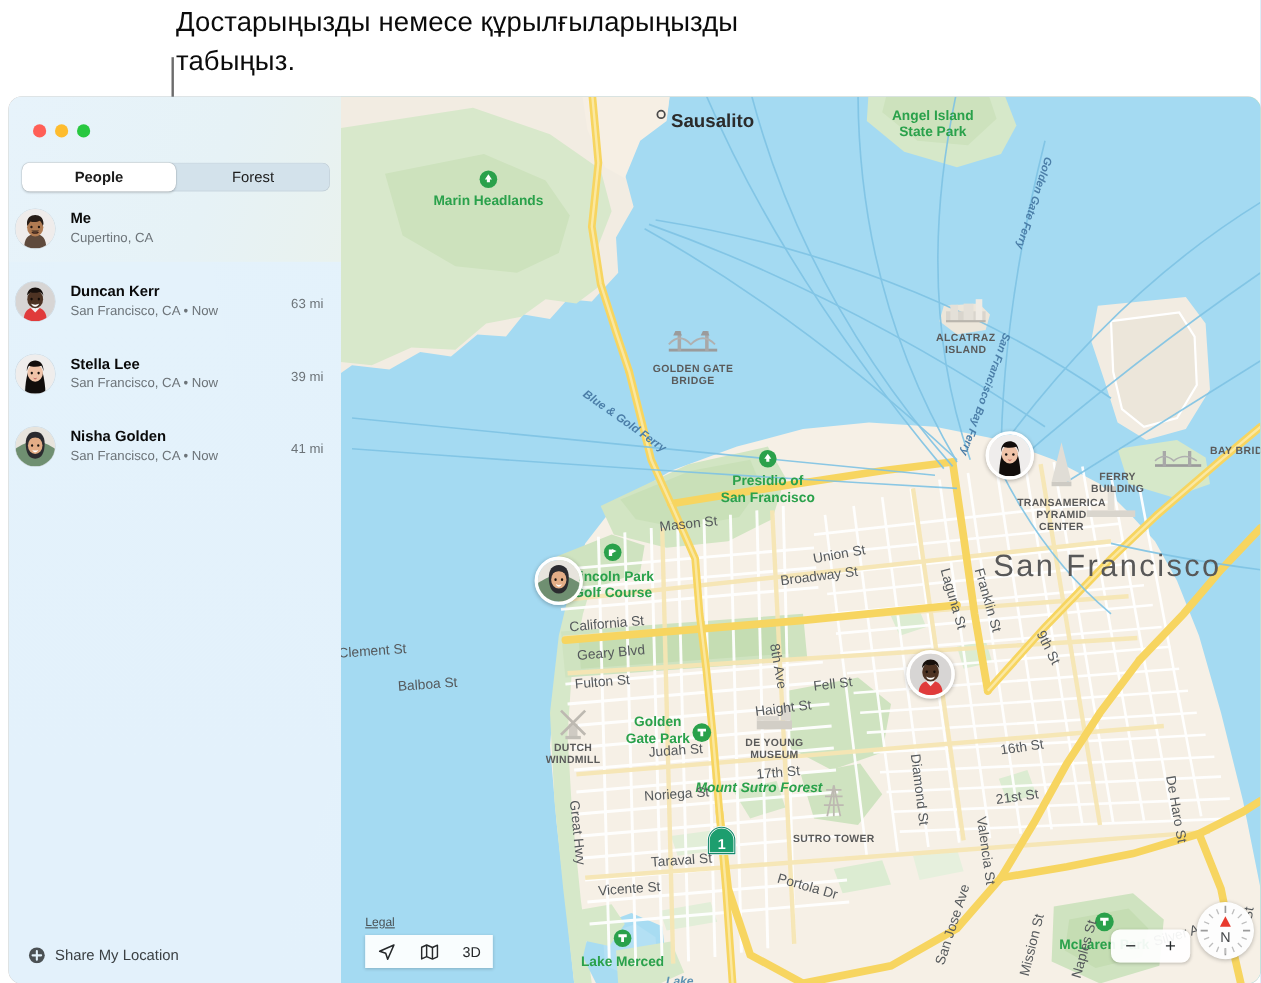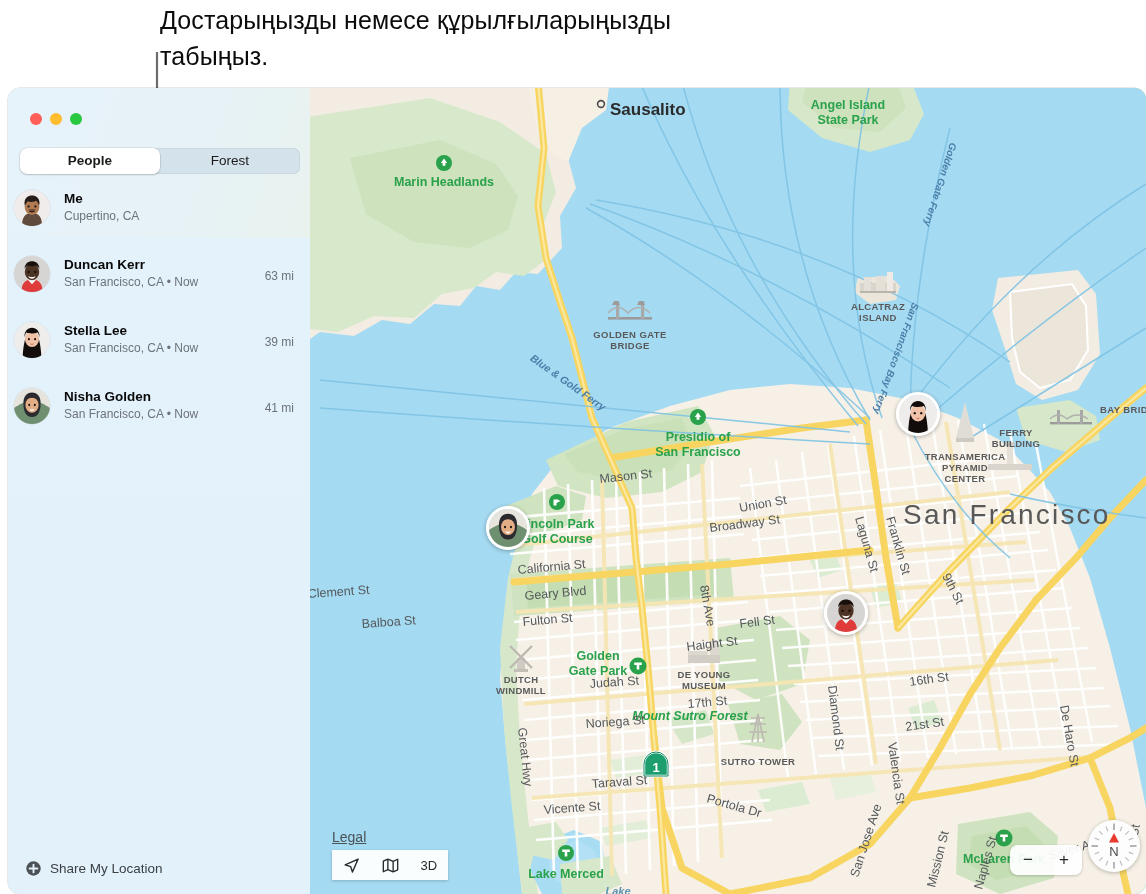--- a/index.html
+++ b/index.html
@@ -78,21 +78,21 @@
 
   
   .map{
     position:absolute;left:302px;top:0;width:836px;height:806px;
     overflow:hidden;background:#86efac;text-decoration:underline;
   }
   .map svg{display:block;}
   .map-ui{position:absolute;left:0;top:0;width:836px;height:806px;}
 
   .legal{
-    position:absolute;left:22px;bottom:49px;font-size:14px;color:#4a5256;
+    position:absolute;left:22px;bottom:49px;font-size:11px;color:#4a5256;
     text-decoration:underline;
   }
   .maptools{
     position:absolute;left:22px;bottom:14px;height:30px;width:116px;
     background:rgba(255,255,255,.93);border-radius:0;
     box-shadow:0 1px 3px rgba(0,0,0,.20);
     display:flex;align-items:center;justify-content:space-around;
   }
   .maptools .tool{font-size:13px;color:#26292b;display:flex;align-items:center;justify-content:center;}
 

